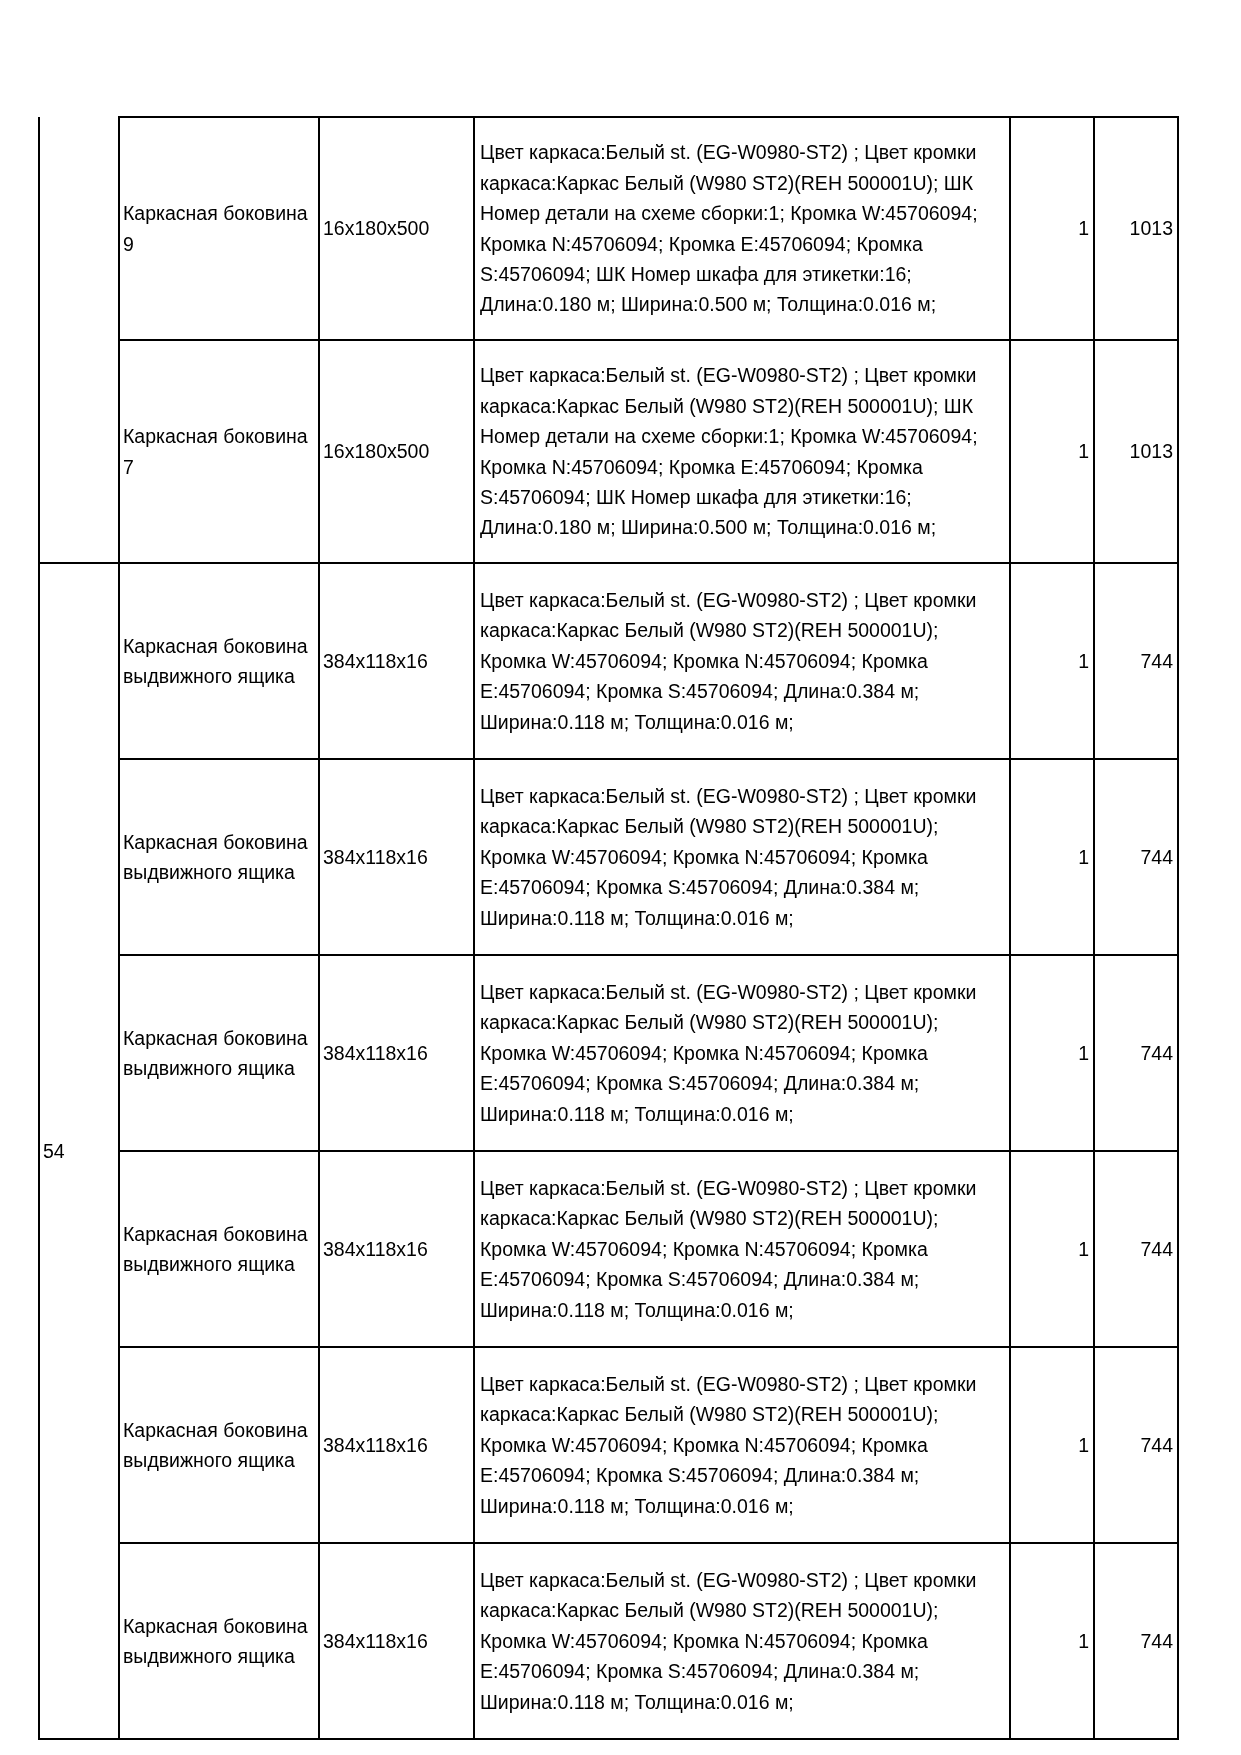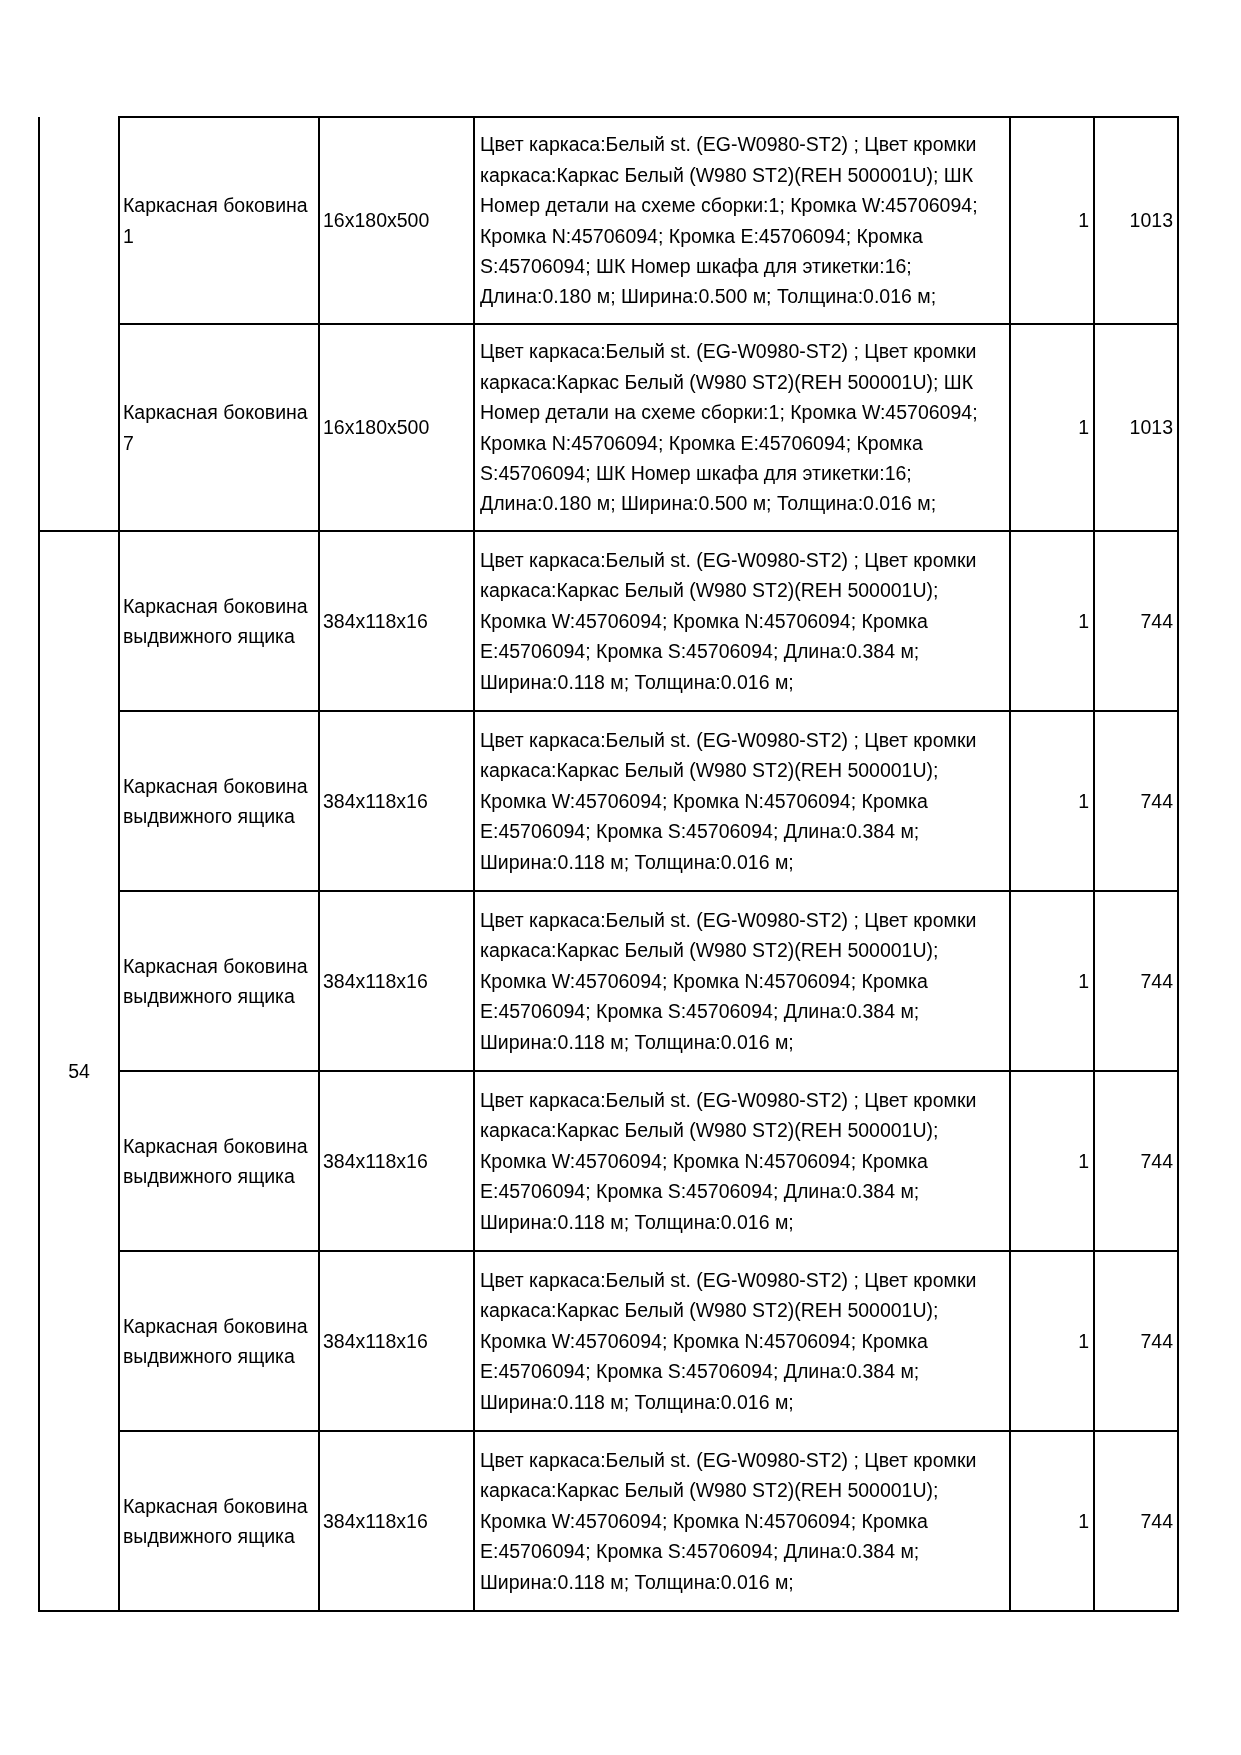--- a/index.html
+++ b/index.html
@@ -1,24 +1,24 @@
 <!DOCTYPE html>
 <html><head>
 <meta charset="utf-8">
 <style>
   html, body { margin: 0; padding: 0; background: #ffffff; }
   body { width: 1241px; height: 1755px; position: relative; overflow: hidden;
          font-family: "Liberation Sans", "DejaVu Sans", sans-serif; color: #000; }
   #sheet { position: absolute; left: 38px; top: 116px; width: 1139px; }
   table { border-collapse: collapse; table-layout: fixed; width: 1139px; }
-  td { border: 2px solid #000; padding: 0 3px; font-size: 19.5px; line-height: 30.4px;
+  td { border: 2px solid #000; padding: 8px 3px; font-size: 19.5px; line-height: 30.4px;
        vertical-align: middle; word-wrap: break-word; }
   col.c1 { width: 80px; } col.c2 { width: 200px; } col.c3 { width: 155px; }
   col.c4 { width: 536px; } col.c5 { width: 84px; } col.c6 { width: 84px; }
-  td.group { text-align: center; }
+  td.group { }
   td.group.cont { border-top: none; }
   td.qty, td.price { text-align: right; padding-right: 4px; }
   td.desc { padding-left: 5px; padding-right: 2px; }
   tr.r-tall td { height: 205px; }
   tr.r-norm td { height: 178px; }
 </style>
 </head>
 <body>
 
 <div id="sheet">
@@ -28,21 +28,21 @@
         <col class="c2">
         <col class="c3">
         <col class="c4">
         <col class="c5">
         <col class="c6">
     </colgroup>
     <tbody id="tbody">
 
       <tr class="r-tall">
         <td class="group cont" rowspan="2"></td>
-        <td>Каркасная боковина 1</td>
+        <td>Каркасная боковина 9</td>
         <td>16x180x500</td>
         <td class="desc">Цвет каркаса:Белый st. (EG-W0980-ST2) ; Цвет кромки каркаса:Каркас Белый (W980 ST2)(REH 500001U); ШК Номер детали на схеме сборки:1; Кромка W:45706094; Кромка N:45706094; Кромка E:45706094; Кромка S:45706094; ШК Номер шкафа для этикетки:16; Длина:0.180 м; Ширина:0.500 м; Толщина:0.016 м;</td>
         <td class="qty">1</td>
         <td class="price">1013</td>
       </tr>
       <tr class="r-tall">
         <td>Каркасная боковина 7</td>
         <td>16x180x500</td>
         <td class="desc">Цвет каркаса:Белый st. (EG-W0980-ST2) ; Цвет кромки каркаса:Каркас Белый (W980 ST2)(REH 500001U); ШК Номер детали на схеме сборки:1; Кромка W:45706094; Кромка N:45706094; Кромка E:45706094; Кромка S:45706094; ШК Номер шкафа для этикетки:16; Длина:0.180 м; Ширина:0.500 м; Толщина:0.016 м;</td>
         <td class="qty">1</td>

